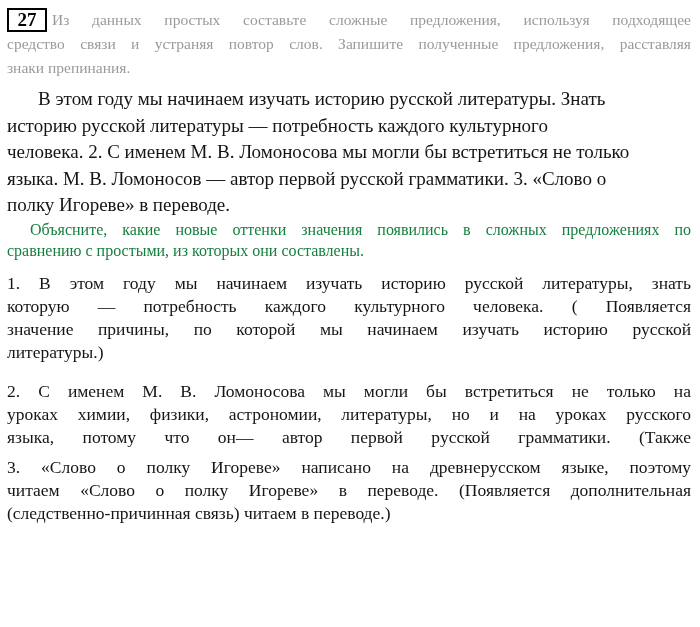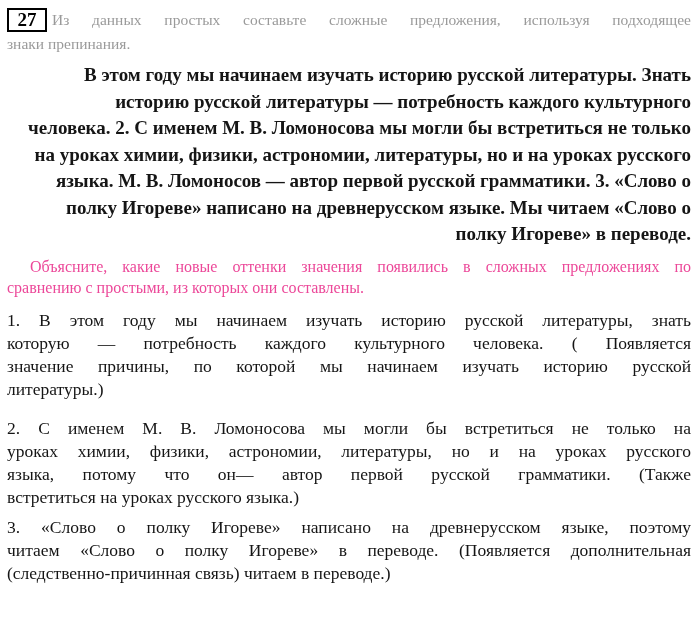--- a/index.html
+++ b/index.html
@@ -19,21 +19,21 @@
     font-family: "Liberation Serif", "DejaVu Serif", serif;
     color: #151515;
   }
   .para { margin: 0; }
   .line { white-space: normal; }
 
   
   .justify .line { text-align: justify; text-align-last: justify; }
   .justify .line.last { text-align-last: left; }
   
-  .left .line { text-align: right; white-space: nowrap; overflow: hidden; font-weight: bold; }
+  .left .line { text-align: left; white-space: nowrap; overflow: hidden; }
 
   
   .task {
     font-size: 15.5px;
     line-height: 24px;
     color: #9a9a9a;
   }
   .num-box {
     float: left;
     box-sizing: border-box;
@@ -52,24 +52,24 @@
   
   .source {
     margin-top: 6px;
     font-size: 19px;
     line-height: 26.5px;
   }
   .source .line:first-child { text-indent: 31px; }
 
   
   .instruction {
-    margin-top: 8px;
+    margin-top: 0;
     font-size: 16px;
     line-height: 21px;
-    color: #ec4899;
+    color: #15803d;
   }
   .instruction .line:first-child { text-indent: 23px; }
 
   
   .answer {
     font-size: 17.5px;
     line-height: 23px;
   }
   .answer-1 { margin-top: 11px; }
   .answer-2 { margin-top: 16px; }
@@ -79,32 +79,31 @@
 <body>
 
 <div class="page">
 
   <div class="para task justify">
     <span class="num-box">
       <span>27</span>
     </span>
     <div>
         <div class="line">Из данных простых составьте сложные предложения, используя подходящее</div>
+        <div class="line">средство связи и устраняя повтор слов. Запишите полученные предложения, расставляя</div>
         <div class="line last">знаки препинания.</div>
       </div>
   </div>
 
   <div class="para source left">
     <div>
         <div class="line">В этом году мы начинаем изучать историю русской литературы. Знать</div>
         <div class="line">историю русской литературы — потребность каждого культурного</div>
         <div class="line">человека. 2. С именем М. В. Ломоносова мы могли бы встретиться не только</div>
-        <div class="line">на уроках химии, физики, астрономии, литературы, но и на уроках русского</div>
         <div class="line">языка. М. В. Ломоносов — автор первой русской грамматики. 3. «Слово о</div>
-        <div class="line">полку Игореве» написано на древнерусском языке. Мы читаем «Слово о</div>
         <div class="line last">полку Игореве» в переводе.</div>
       </div>
   </div>
 
   <div class="para instruction justify">
     <div>
         <div class="line">Объясните, какие новые оттенки значения появились в сложных предложениях по</div>
         <div class="line last">сравнению с простыми, из которых они составлены.</div>
       </div>
   </div>
@@ -116,21 +115,20 @@
         <div class="line">значение причины, по которой мы начинаем изучать историю русской</div>
         <div class="line last">литературы.)</div>
       </div>
   </div>
 
   <div class="para answer answer-2 justify">
     <div>
         <div class="line">2. С именем М. В. Ломоносова мы могли бы встретиться не только на</div>
         <div class="line">уроках химии, физики, астрономии, литературы, но и на уроках русского</div>
         <div class="line">языка, потому что он— автор первой русской грамматики. (Также</div>
-        <div class="line last">встретиться на уроках русского языка.)</div>
       </div>
   </div>
 
   <div class="para answer answer-3 justify">
     <div>
         <div class="line">3. «Слово о полку Игореве» написано на древнерусском языке, поэтому</div>
         <div class="line">читаем «Слово о полку Игореве» в переводе. (Появляется дополнительная</div>
         <div class="line last">(следственно-причинная связь) читаем в переводе.)</div>
       </div>
   </div>

